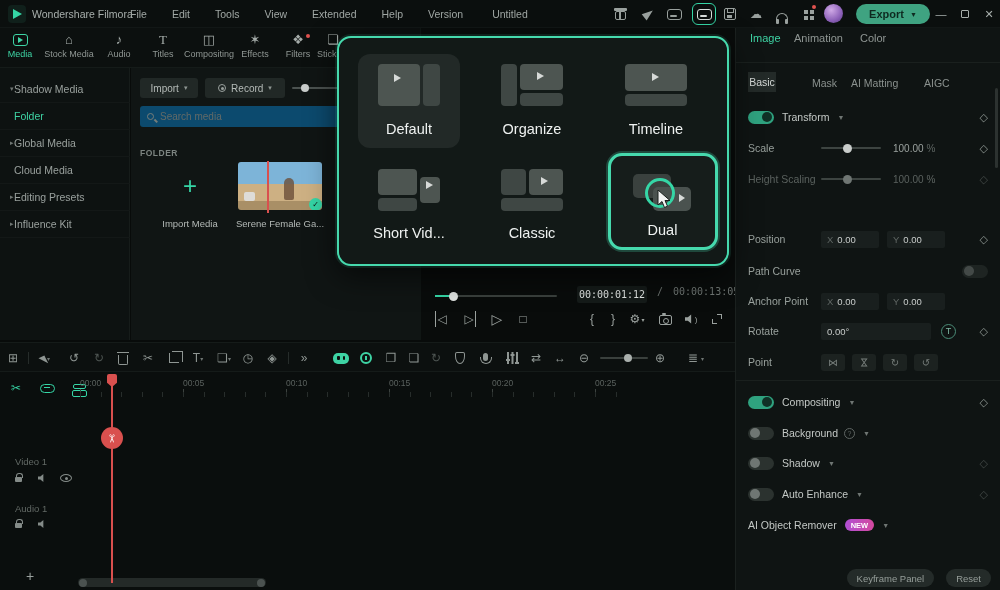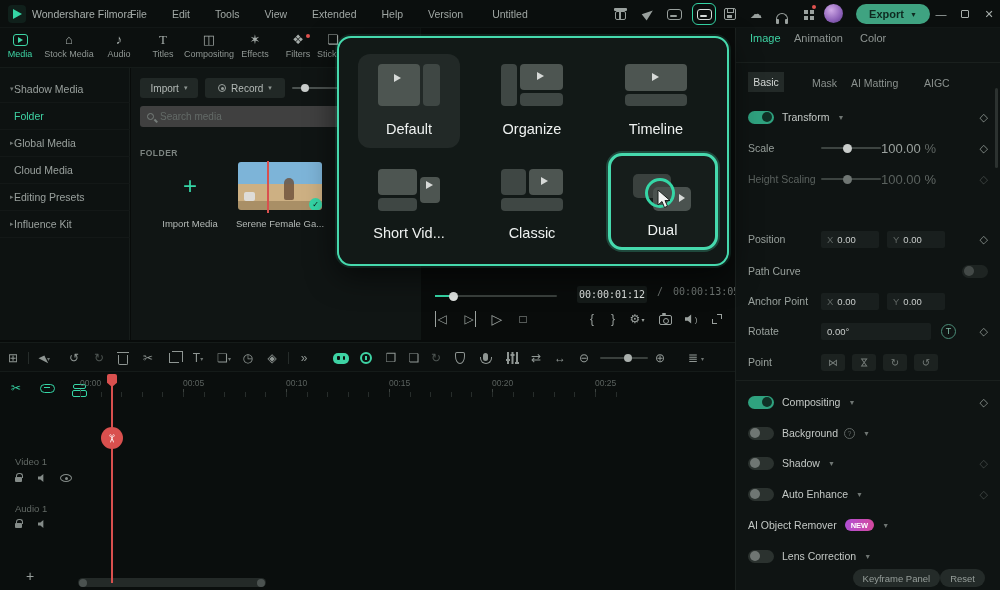--- a/index.html
+++ b/index.html
@@ -51,21 +51,21 @@
 .sitem .car{width:14px;padding-left:10px;font-size:7px;color:#6f7673}
 .sitem.sel{color:#3ed3a4}
 
 .mediapanel{position:absolute;left:131px;top:68px;width:289px;height:272px;background:#101514}
 .mbtn{position:absolute;top:10px;height:20px;background:#212826;border-radius:3px;display:flex;align-items:center;justify-content:center;gap:5px;font-size:10px;color:#b4bab7}
 .mcar{font-size:7px;color:#8f9693}
 .recdot{width:8px;height:8px;border:1.5px solid #9aa19e;border-radius:50%;position:relative}
 .recdot::after{content:"";position:absolute;left:1.5px;top:1.5px;width:3px;height:3px;border-radius:50%;background:#9aa19e}
 .msl{position:absolute;left:161px;top:19px;width:46px;height:2px;background:#4b5250;border-radius:1px}
 .msl::after{content:"";position:absolute;left:9px;top:-3px;width:8px;height:8px;border-radius:50%;background:#c9cdcb}
-.search{position:absolute;left:9px;top:38px;width:276px;height:21px;background:#404040;border-radius:3px;display:flex;align-items:center;padding:0 7px;gap:6px}
+.search{position:absolute;left:9px;top:38px;width:276px;height:21px;background:#0c4a6e;border-radius:3px;display:flex;align-items:center;padding:0 7px;gap:6px}
 .search input{flex:1;background:transparent;border:none;outline:none;font-size:10px;color:#9aa19e;font-family:"Liberation Sans",sans-serif}
 .search input::placeholder{color:#636a67}
 .mag{width:7px;height:7px;border:1.5px solid #767d7a;border-radius:50%;position:relative}
 .mag::after{content:"";position:absolute;left:6px;top:6px;width:4px;height:1.5px;background:#767d7a;transform:rotate(45deg)}
 .seclbl{position:absolute;left:9px;top:80px;font-size:8.5px;font-weight:bold;letter-spacing:.5px;color:#7c8481}
 .plus{font-size:24px;color:#35d6a6;font-weight:normal}
 .tilelbl{position:absolute;font-size:9.5px;color:#b4bab7;text-align:center;white-space:nowrap;overflow:hidden;text-overflow:ellipsis}
 .thumb{position:absolute;left:107px;top:94px;width:84px;height:48px;border-radius:3px;background:linear-gradient(180deg,#7db4d8 0 46%,#cdb083 46% 82%,#a98f66 82%);overflow:hidden}
 .figure{position:absolute;left:46px;top:16px;width:10px;height:22px;border-radius:5px 5px 2px 2px;background:#6b4f3a;opacity:.8}
 .fbadge{position:absolute;left:6px;top:30px;width:11px;height:9px;border-radius:2px;background:rgba(225,228,232,.85)}
@@ -135,47 +135,47 @@
 .playhead-cap{position:absolute;left:107px;top:2px;width:10px;height:13px;background:#d9504e;border-radius:2px;clip-path:polygon(0 0,100% 0,100% 68%,50% 100%,0 68%);z-index:21}
 .scissors{position:absolute;left:101px;top:55px;width:22px;height:22px;border-radius:50%;background:#d9504e;color:#fff;font-size:11px;display:flex;align-items:center;justify-content:center;z-index:22}
 .hscroll{position:absolute;left:78px;top:206px;width:188px;height:9px;border-radius:5px;background:#242a28}
 .hscroll::before,.hscroll::after{content:"";position:absolute;top:.5px;width:8px;height:8px;border-radius:50%;background:#4b5250}
 .hscroll::before{left:1px}.hscroll::after{right:1px}
 
 .rpanel{position:absolute;left:735px;top:28px;width:265px;height:562px;background:#0f1413;border-left:1px solid #1b211f}
 .rtab{position:absolute;top:4px;font-size:11px;color:#8f9693}
 .rtab.act{color:#3ed3a4}
 .rdiv{position:absolute;left:0;width:265px;height:1px;background:#1a201e}
-.pill{position:absolute;left:12px;top:44px;width:36px;height:20px;background:#232a28;border-radius:0;display:flex;align-items:center;justify-content:center;font-size:10.5px;color:#d4d8d6}
+.pill{position:absolute;left:12px;top:44px;width:28px;height:20px;background:#232a28;border-radius:0;display:flex;align-items:center;justify-content:center;font-size:10.5px;color:#d4d8d6}
 .stab{position:absolute;top:49px;font-size:10.5px;color:#8a918e}
 .rr{position:absolute;left:12px;right:12px;height:18px;display:flex;align-items:center;font-size:10.5px;color:#98a09c}
 .rr .lbl{width:73px;flex:none}
 .rr .hd{color:#c3c8c5}
 .rr.dis{color:#5a615e}
 .tg{width:26px;height:13px;border-radius:7px;position:relative;background:#2b322f;flex:none}
 .tg::after{content:"";position:absolute;top:1.5px;left:2px;width:10px;height:10px;border-radius:50%;background:#6f7673}
 .tg.on{background:#2fa27f}
 .tg.on::after{left:auto;right:2px;background:#103126}
 .tg.dim{opacity:.55}
 .mgl{margin-left:8px}
 .cr{font-size:7px;color:#6f7673;margin-left:8px}
 .dia{position:absolute;right:0;font-size:11px;color:#8d9591}
 .dia.dim{opacity:.4}
 .sl{position:relative;width:60px;height:2px;background:#3d4441;border-radius:1px;flex:none}
 .sl .kn{position:absolute;top:-3.5px;width:9px;height:9px;border-radius:50%;background:#c9cdcb}
 .sl.dim .kn{background:#6f7673}
 .vb{height:17px;background:#191f1e;border-radius:2px;display:flex;align-items:center;padding:0 6px;font-size:9.5px;color:#c9cdcb;gap:4px;flex:none}
 .vb .pfx{color:#5f6663}
-.val{font-size:13px;color:#9aa19e;}
+.val{font-size:10px;color:#9aa19e;margin-left:12px}
 .val .pct{color:#5f6663}
 .tcirc{width:15px;height:15px;border-radius:50%;border:1.2px solid #4a8c77;color:#7fb8a4;font-size:9px;display:flex;align-items:center;justify-content:center;margin-left:10px;flex:none}
 .fbtn{width:24px;height:17px;background:#1c2220;border-radius:3px;display:flex;align-items:center;justify-content:center;color:#767d7a;font-size:10px;margin-right:7px;flex:none}
 .qm{width:11px;height:11px;border-radius:50%;border:1px solid #5f6663;color:#5f6663;font-size:7px;display:flex;align-items:center;justify-content:center;margin-left:6px;flex:none}
 .newbadge{margin-left:8px;padding:1.5px 6px;border-radius:7px;font-size:7.5px;font-weight:bold;color:#fff;background:linear-gradient(90deg,#b14fd4,#d4499e)}
-.rfoot{position:absolute;left:0;top:538px;width:265px;height:24px;display:flex;justify-content:flex-end;align-items:center;gap:0;padding-right:16px}
+.rfoot{position:absolute;left:0;top:538px;width:265px;height:24px;display:flex;justify-content:flex-end;align-items:center;gap:12px;padding-right:10px}
 .rbtn{height:18px;background:#242b29;border-radius:9px;display:flex;align-items:center;justify-content:center;font-size:9.5px;color:#969e9a;padding:0 10px}
 .vscroll{position:absolute;right:2px;top:60px;width:3px;height:80px;border-radius:2px;background:#2c3230}
 
 .popup{position:absolute;left:337px;top:36px;width:392px;height:230px;background:#121917;border:2px solid #46d9ad;border-radius:14px;z-index:50;box-shadow:0 0 0 2px rgba(70,217,173,.12),0 10px 30px rgba(0,0,0,.6)}
 .seltile{position:absolute;left:19px;top:16px;width:102px;height:94px;background:#222927;border-radius:12px}
 .lo{position:absolute;width:62px;height:42px}
 .lo .b{position:absolute;background:#4d5551;border-radius:4px}
 .lo .p{position:absolute;width:0;height:0;border-left:7px solid #d7dad8;border-top:4.5px solid transparent;border-bottom:4.5px solid transparent}
 .polbl{position:absolute;font-size:14.5px;color:#eef1f0;text-align:center;white-space:nowrap;overflow:hidden;text-overflow:ellipsis}
 .dualring{position:absolute;left:269px;top:115px;width:110px;height:97px;border:3.5px solid #46d9ad;border-radius:14px;background:#161d1b;box-shadow:0 0 0 2px rgba(70,217,173,.25)}
@@ -571,25 +571,20 @@
       <span class="cr">▼</span>
       <span class="dia dim">◇</span>
     </div>
 
     <div class="rr" style="top:488px">
       <span class="hd">AI Object Remover</span>
       <span class="newbadge">NEW</span>
       <span class="cr">▼</span>
     </div>
 
-    <div class="rr" style="top:519px">
-      <span class="tg"></span>
-      <span class="mgl hd">Lens Correction</span>
-      <span class="cr">▼</span>
-    </div>
 
     <div class="rfoot">
       <span class="rbtn">Keyframe Panel</span>
       <span class="rbtn">Reset</span>
     </div>
     <div class="vscroll"></div>
   </div>
 
   <div class="popup">
     <div class="seltile"></div>

